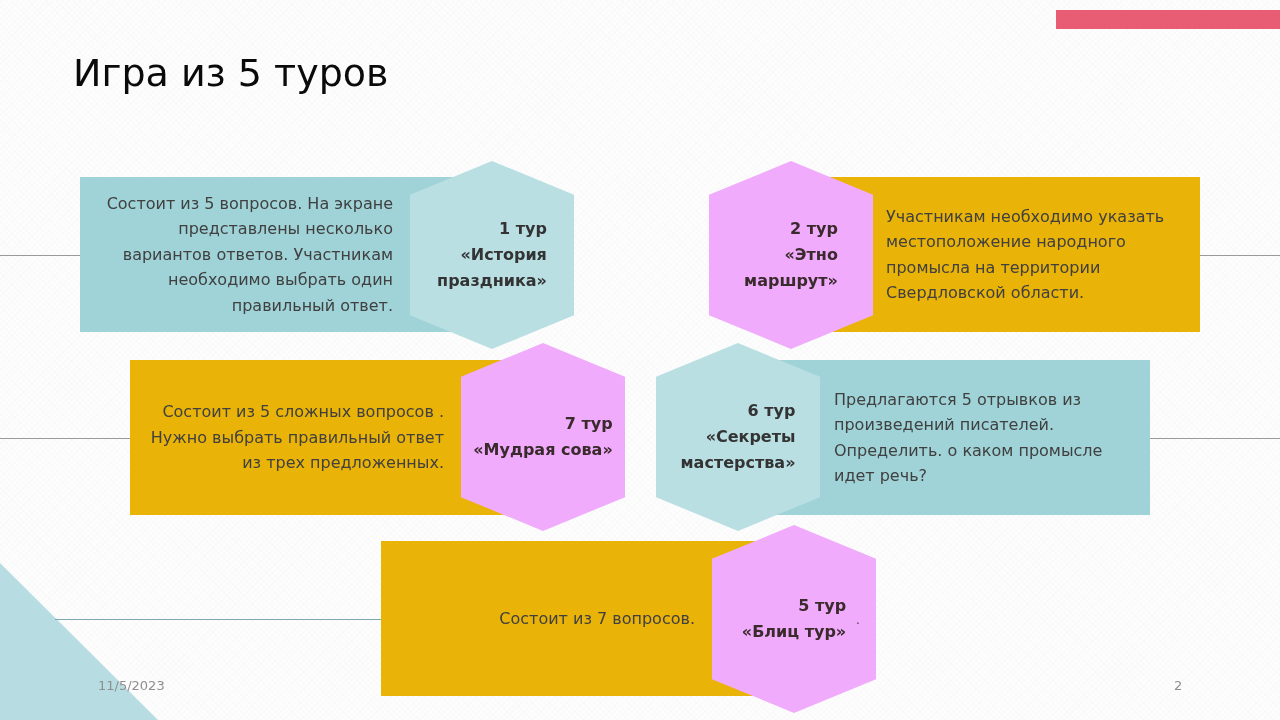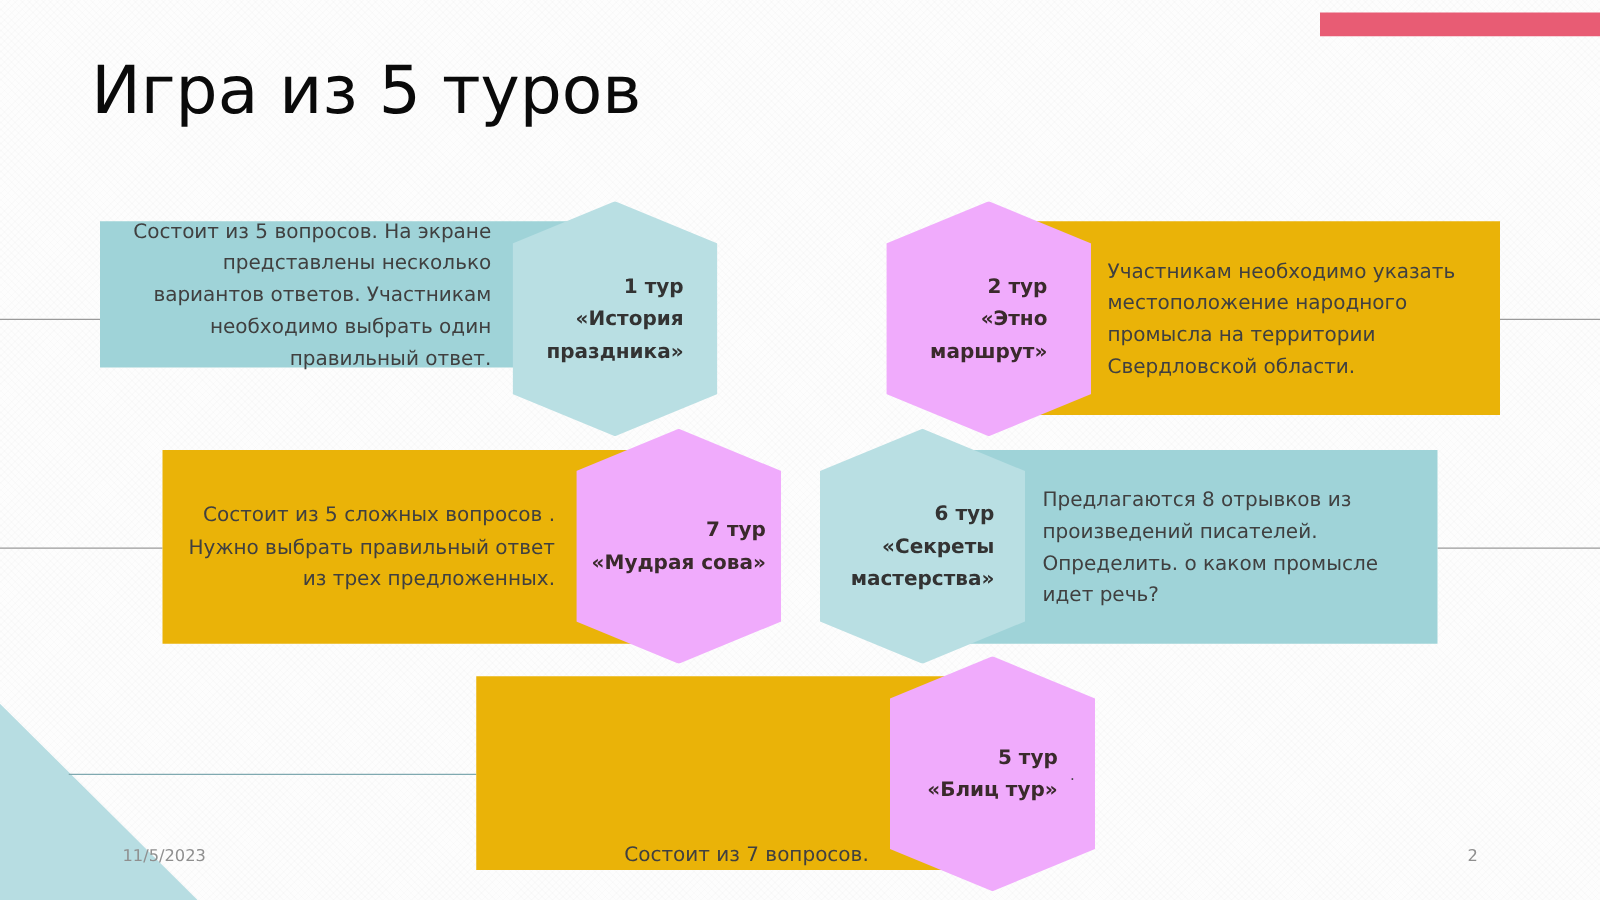--- a/index.html
+++ b/index.html
@@ -11,21 +11,21 @@
         repeating-linear-gradient(45deg, rgba(0,0,0,0.012) 0 1px, transparent 1px 4px),
         repeating-linear-gradient(-45deg, rgba(0,0,0,0.012) 0 1px, transparent 1px 4px);
       font-family: "DejaVu Sans", "Liberation Sans", sans-serif;
       color: #404040;
     }
     .abs { position: absolute; }
 
     .accent-bar { left: 1056px; top: 10px; width: 224px; height: 19px; background: #e85c74; }
     .title {
       left: 73px; top: 38px;
-      font-size: 53px; font-weight: normal; color: #0a0a0a;
+      font-size: 38px; font-weight: normal; color: #0a0a0a;
       letter-spacing: 0px; white-space: nowrap; line-height: 70px;
     }
 
     .hline { height: 1px; background: #9a9a9a; }
     .hline.teal { background: #7fa9b0; }
 
     .corner-tri {
       left: 0; top: 563px; width: 158px; height: 157px;
       background: #b7dde2;
       clip-path: polygon(0 0, 100% 100%, 0 100%);
@@ -64,21 +64,21 @@
 <div class="abs corner-tri"></div>
 
 <div class="abs hline" style="left:0;top:255px;width:80px;"></div>
 <div class="abs hline" style="left:1200px;top:255px;width:80px;"></div>
 <div class="abs hline" style="left:0;top:438px;width:130px;"></div>
 <div class="abs hline" style="left:1150px;top:438px;width:130px;"></div>
 <div class="abs hline teal" style="left:55px;top:619px;width:326px;"></div>
 
 <h1 class="abs title">Игра из 5 туров</h1>
 
-<div class="abs rect teal" style="left:80px;top:177px;width:410px;height:117px;justify-content:flex-end;padding-right:97px;">
+<div class="abs rect teal" style="left:80px;top:177px;width:410px;height:155px;justify-content:flex-end;padding-right:97px;">
   <p class="desc right" style="width:300px;">Состоит из 5 вопросов. На экране представлены несколько вариантов ответов. Участникам необходимо выбрать один правильный ответ.</p>
 </div>
 <div class="abs hex teal" style="left:410px;top:161px;">
   <span class="hex-label">1 тур
 «История
 праздника»</span>
 </div>
 
 <div class="abs rect pink" style="left:790px;top:177px;width:410px;height:155px;padding-left:96px;">
   <p class="desc left" style="width:305px;">Участникам необходимо указать местоположение народного промысла на территории Свердловской области.</p>
@@ -91,29 +91,29 @@
 
 <div class="abs rect pink" style="left:130px;top:360px;width:410px;height:155px;justify-content:flex-end;padding-right:96px;">
   <p class="desc right" style="width:300px;">Состоит из 5 сложных вопросов . Нужно выбрать правильный ответ из трех предложенных.</p>
 </div>
 <div class="abs hex pink" style="left:461px;top:343px;">
   <span class="hex-label">7 тур
 «Мудрая сова»</span>
 </div>
 
 <div class="abs rect teal" style="left:740px;top:360px;width:410px;height:155px;padding-left:94px;">
-  <p class="desc left" style="width:300px;">Предлагаются 8 отрывков из произведений писателей. Определить. о каком промысле идет речь?</p>
+  <p class="desc left" style="width:300px;">Предлагаются 5 отрывков из произведений писателей. Определить. о каком промысле идет речь?</p>
 </div>
 <div class="abs hex teal" style="left:656px;top:343px;">
   <span class="hex-label">6 тур
 «Секреты
 мастерства»</span>
 </div>
 
-<div class="abs rect pink" style="left:381px;top:541px;width:410px;height:155px;justify-content:flex-end;padding-right:96px;align-items:flex-end;">
+<div class="abs rect pink" style="left:381px;top:541px;width:410px;height:155px;justify-content:flex-end;padding-right:96px;">
   <p class="desc right" style="width:300px;">Состоит из 7 вопросов.</p>
 </div>
 <div class="abs hex pink" style="left:712px;top:525px;">
   <span class="hex-label">5 тур
 «Блиц тур»</span>
 </div>
 <span class="abs stray-dot">.</span>
 
 <span class="abs footer-date">11/5/2023</span>
 <span class="abs footer-page">2</span>

